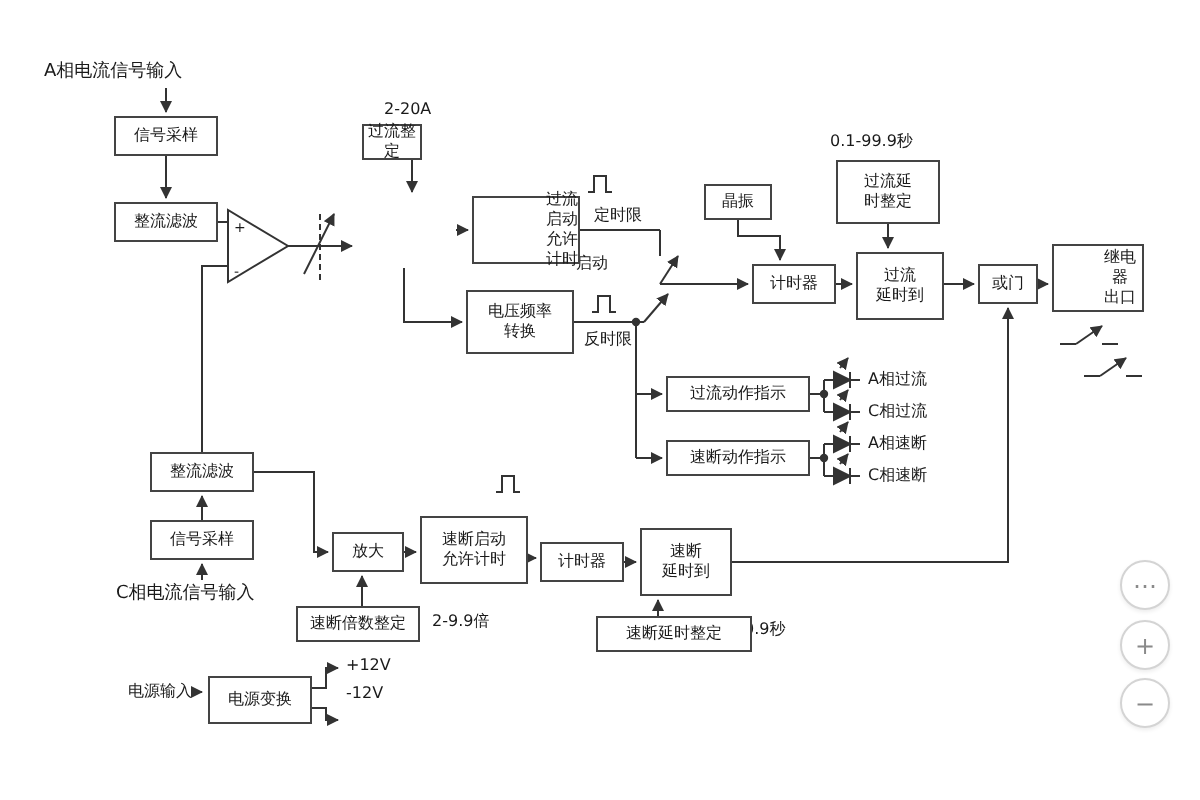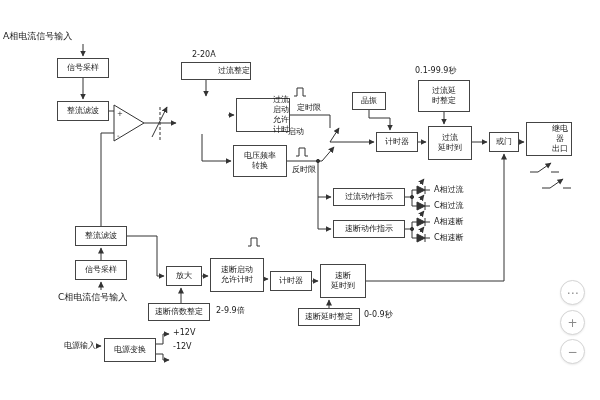--- a/index.html
+++ b/index.html
@@ -136,21 +136,21 @@
           <path d="M551,172 H559"></path>
       </g>
       <g>
         <path d="M542,188 H550"></path>
           <path d="M550,188 L563,179" marker-end="url(#ah)"></path>
           <path d="M563,188 H571"></path>
       </g>
     </g>
   </svg>
 
-  <div class="lbl lbl-lg" style="left:3px;top:31px;">A相电流信号输入</div>
+  <div class="lbl lbl-lg" style="left:22px;top:31px;">A相电流信号输入</div>
   <div class="lbl lbl-lg" style="left:58px;top:292px;">C相电流信号输入</div>
   <div class="lbl" style="left:64px;top:341px;">电源输入</div>
   <div class="lbl" style="left:192px;top:50px;">2-20A</div>
   <div class="lbl" style="left:415px;top:66px;">0.1-99.9秒</div>
   <div class="lbl" style="left:297px;top:103px;">定时限</div>
   <div class="lbl" style="left:288px;top:127px;">启动</div>
   <div class="lbl" style="left:292px;top:165px;">反时限</div>
   <div class="lbl" style="left:216px;top:306px;">2-9.9倍</div>
   <div class="lbl" style="left:364px;top:310px;">0-0.9秒</div>
   <div class="lbl" style="left:173px;top:328px;">+12V</div>
@@ -159,21 +159,21 @@
   <div class="lbl" style="left:434px;top:201px;">C相过流</div>
   <div class="lbl" style="left:434px;top:217px;">A相速断</div>
   <div class="lbl" style="left:434px;top:233px;">C相速断</div>
 
   <div class="box" style="left:57px;top:58px;width:52px;height:20px;">
       <span>信号采样</span>
     </div>
   <div class="box" style="left:57px;top:101px;width:52px;height:20px;">
       <span>整流滤波</span>
     </div>
-  <div class="box" style="left:181px;top:62px;width:70px;height:18px;align-items:flex-end;">
+  <div class="box" style="left:181px;top:62px;width:30px;height:18px;align-items:flex-end;">
       <span>过流整定</span>
     </div>
   <div class="box" style="left:236px;top:98px;width:54px;height:34px;padding-left:36px;">
       <span>过流启动</span>
       <span>允许计时</span>
     </div>
   <div class="box" style="left:233px;top:145px;width:54px;height:32px;">
       <span>电压频率</span>
       <span>转换</span>
     </div>
@@ -220,21 +220,21 @@
   <div class="box" style="left:270px;top:271px;width:42px;height:20px;">
       <span>计时器</span>
     </div>
   <div class="box" style="left:320px;top:264px;width:46px;height:34px;">
       <span>速断</span>
       <span>延时到</span>
     </div>
   <div class="box" style="left:148px;top:303px;width:62px;height:18px;">
       <span>速断倍数整定</span>
     </div>
-  <div class="box" style="left:298px;top:308px;width:62px;height:18px;text-align:center;">
+  <div class="box" style="left:298px;top:308px;width:78px;height:18px;text-align:center;">
       <span>速断延时整定</span>
     </div>
   <div class="box" style="left:104px;top:338px;width:52px;height:24px;">
       <span>电源变换</span>
     </div>
 
   <div class="fab" style="top:280px;">
       <span>⋯</span>
     </div>
   <div class="fab" style="top:310px;">

